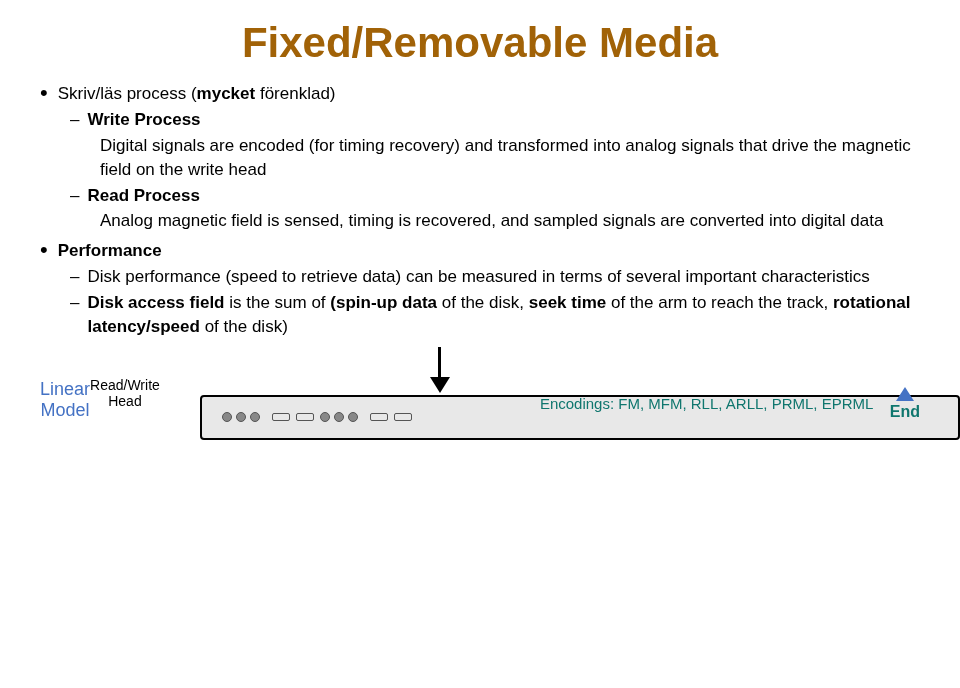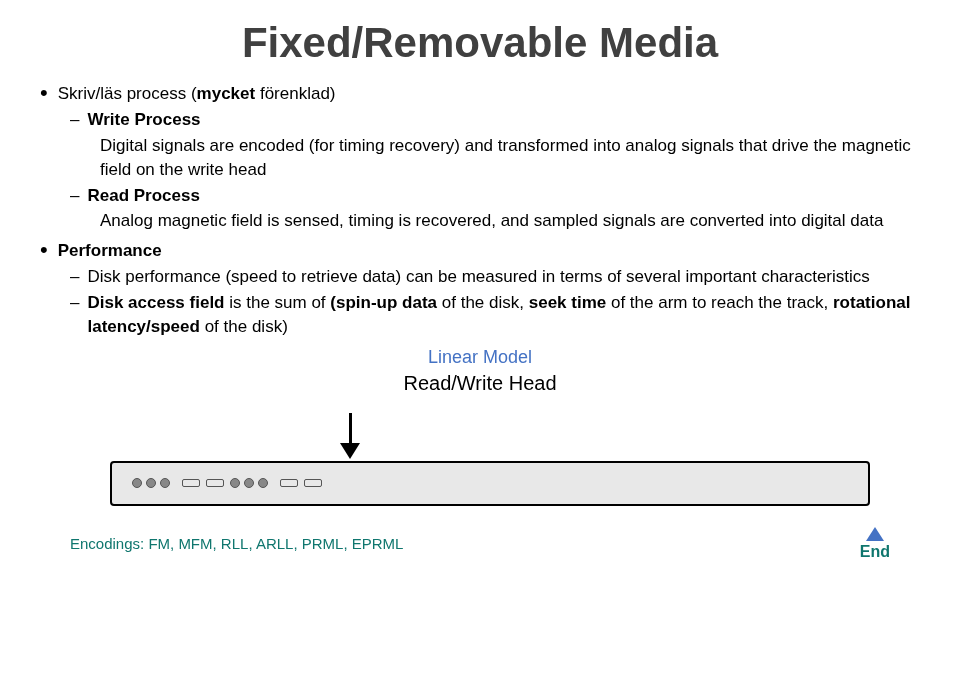--- a/index.html
+++ b/index.html
@@ -17,21 +17,21 @@
       height: 688px;
       padding: 20px 40px 10px 40px;
       display: flex;
       flex-direction: column;
     }
 
     .slide-title {
       font-size: 42px;
       font-weight: bold;
       text-align: center;
-      color: #404040;
+      color: #a16207;
       margin-bottom: 16px;
       line-height: 1.1;
     }
 
     .content-area {
       flex: 1;
       display: flex;
       flex-direction: column;
       font-size: 17px;
       color: #000;
@@ -75,35 +75,35 @@
     .sub-sub-item {
       display: flex;
       align-items: flex-end;
       margin-left: 60px;
       margin-bottom: 2px;
     }
 
     .diagram-section {
       margin-top: 6px;
       display: flex;
-      flex-direction: column;
+      flex-direction: row;
       align-items: center;
     }
 
     .linear-model-label {
       color: #4472C4;
       font-size: 18px;
       text-align: center;
       margin-bottom: 4px;
     }
 
     .rw-head-label {
-      font-size: 20px;
+      font-size: 14px;
       color: #000;
-      text-align: left;
+      text-align: center;
       margin-bottom: 18px;
     }
 
     .diagram-wrapper {
       position: relative;
       width: 820px;
       height: 110px;
     }
 
     

